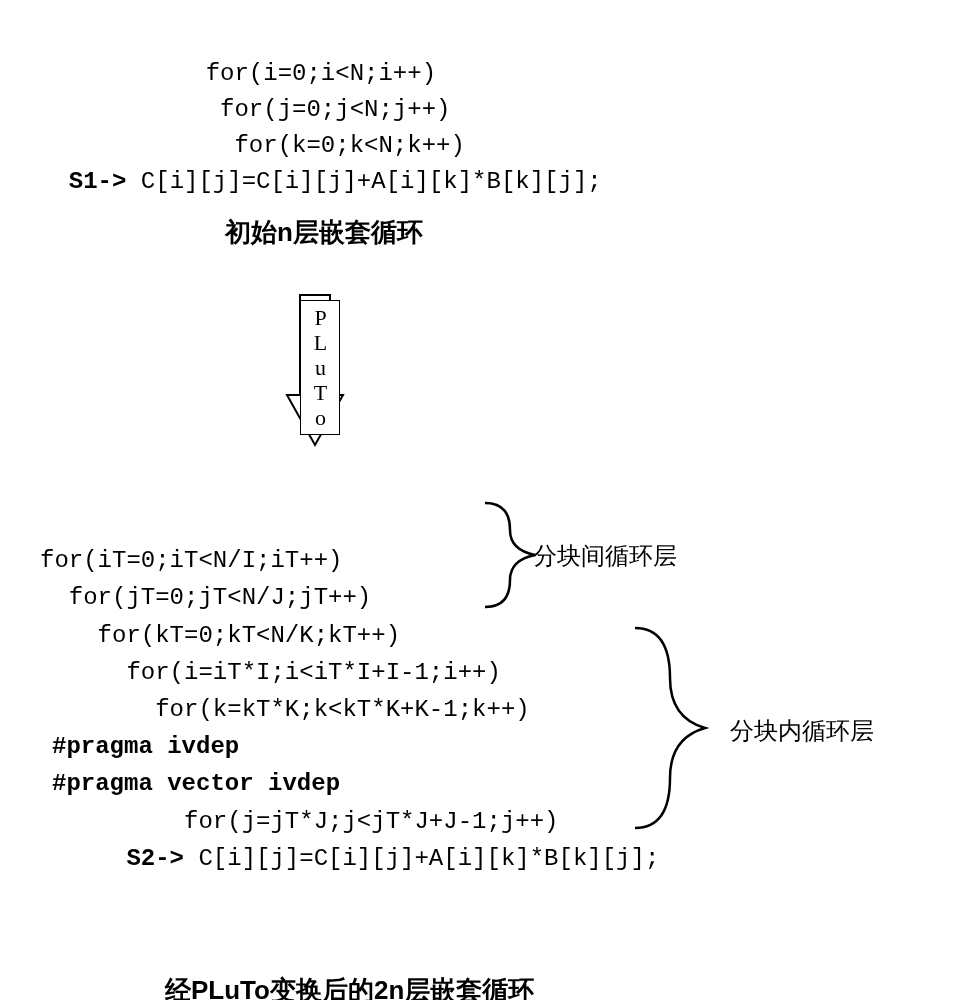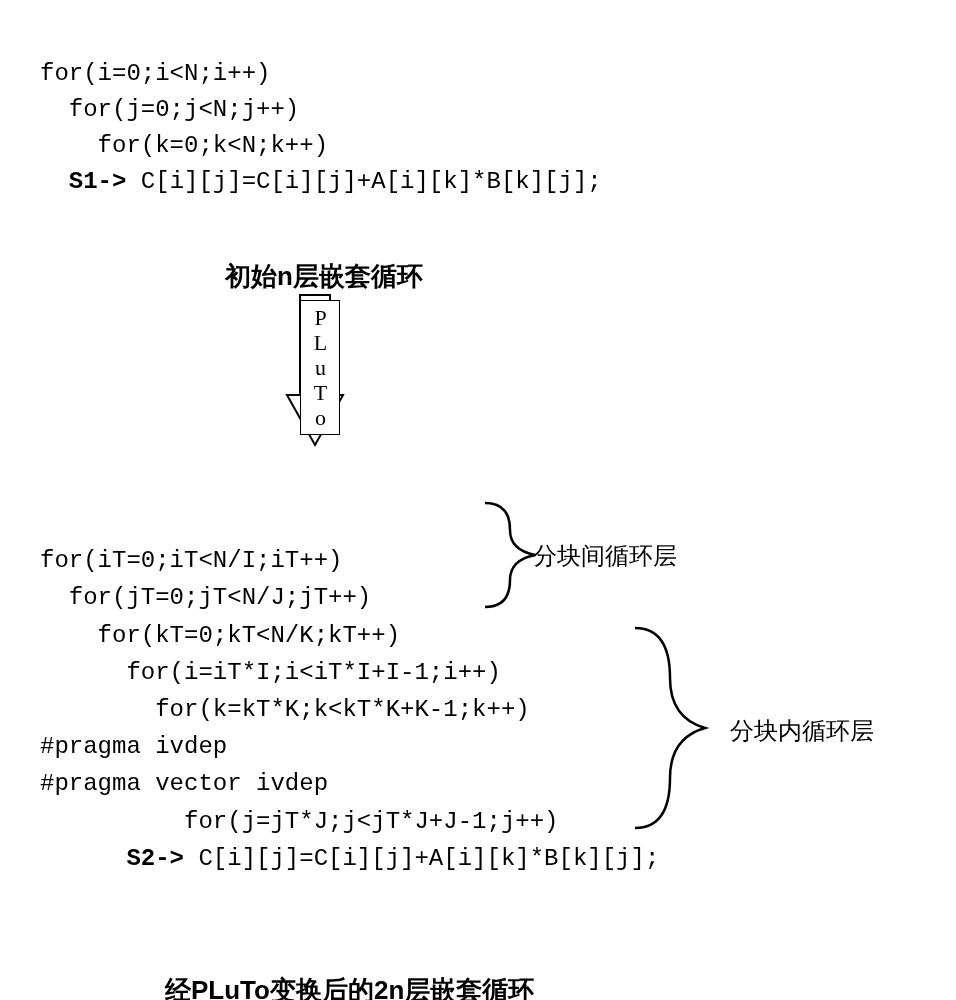--- a/index.html
+++ b/index.html
@@ -13,40 +13,40 @@
       background: #fff;
       font-family: 'SimSun', 'Courier New', monospace;
       position: relative;
     }
     .code-block {
       font-family: 'Courier New', 'SimSun', monospace;
       font-size: 24px;
       line-height: 1.5;
       white-space: pre;
       color: #000;
+      text-align: center;
     }
     .top-code {
       position: absolute;
       top: 20px;
       left: 40px;
     }
     .bold {
       font-weight: bold;
     }
     .caption {
       font-family: 'SimHei', 'Microsoft YaHei', sans-serif;
       font-size: 26px;
       color: #000;
       font-weight: bold;
     }
     .caption1 {
       position: absolute;
       top: 215px;
       left: 225px;
-      margin-top: 44px;
     }
     .arrow-container {
       position: absolute;
       top: 290px;
       left: 255px;
     }
     .arrow-svg {
       width: 120px;
       height: 160px;
     }
@@ -68,22 +68,23 @@
       left: 40px;
     }
     .bottom-code {
       font-family: 'Courier New', 'SimSun', monospace;
       font-size: 24px;
       line-height: 1.55;
       white-space: pre;
       color: #000;
     }
     .pragma-bold {
-      font-weight: normal;
+      font-weight: bold;
       font-family: 'Courier New', monospace;
+      margin-left: 12px;
     }
     .brace1 {
       position: absolute;
       top: 495px;
       left: 480px;
     }
     .brace2 {
       position: absolute;
       top: 618px;
       left: 630px;

